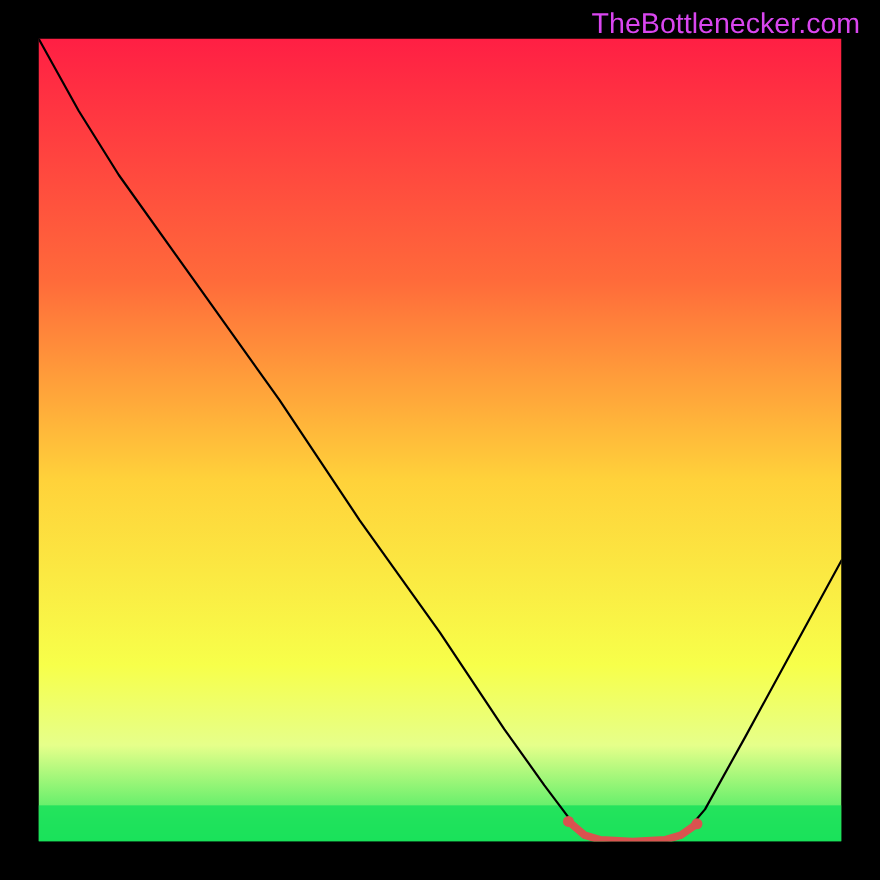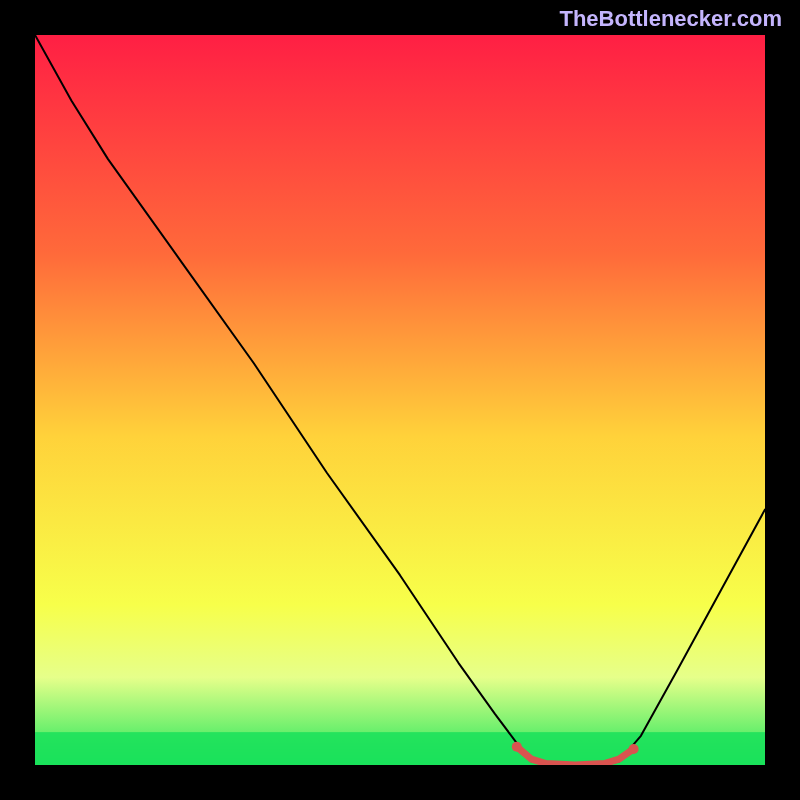--- a/index.html
+++ b/index.html
@@ -14,23 +14,23 @@
   .container {
     position: relative;
     width: 800px;
     height: 800px;
     background: #000;
   }
   .watermark {
     position: absolute;
     top: 6px;
     right: 18px;
-    color: #c4b5fd;
-    font-size: 22px;
-    font-weight: 700;
+    color: #d946ef;
+    font-size: 26px;
+    font-weight: 400;
     z-index: 10;
   }
   .plot-area {
     position: absolute;
     left: 35px;
     top: 35px;
     width: 730px;
     height: 730px;
   }
   svg {

